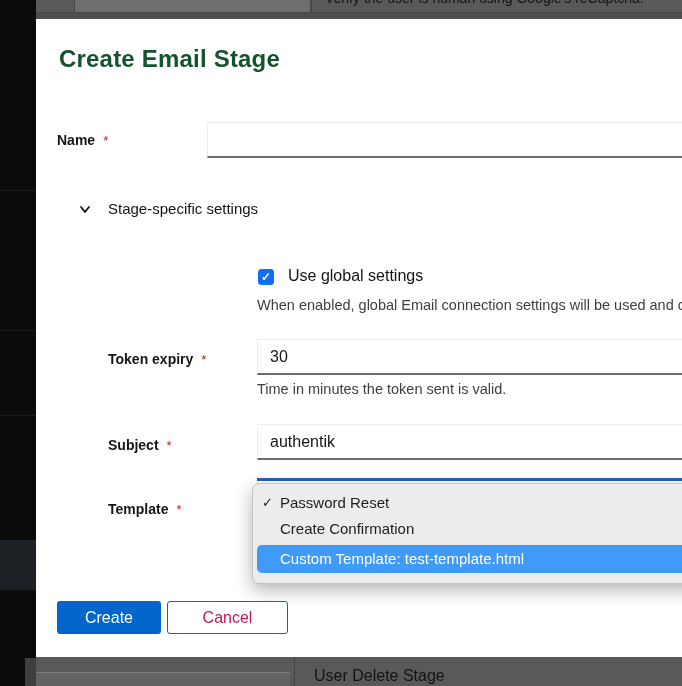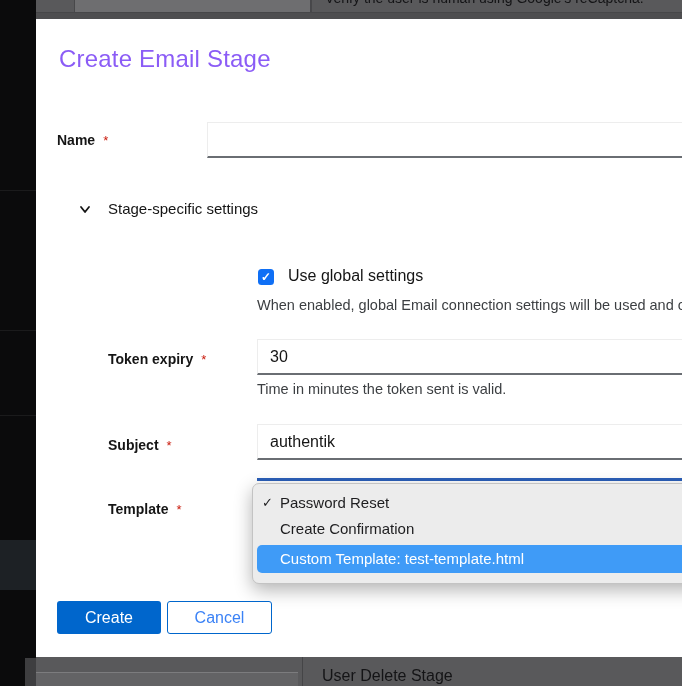--- a/index.html
+++ b/index.html
@@ -14,28 +14,28 @@
   .sidebar .divider{position:absolute;left:0;width:36px;height:1px;background:#1b1b1c;}
   .sidebar .active-block{position:absolute;left:0;top:540px;width:36px;height:50px;background:#1d2125;}
   .sidebar .bottom-notch{position:absolute;left:25px;top:658px;width:11px;height:28px;background:#3e3e40;}
   
   .backdrop-top{position:absolute;left:36px;top:0;width:646px;height:19px;background:#59595b;overflow:hidden;}
   .backdrop-top .cell{position:absolute;left:38px;top:-2px;width:236px;height:14px;background:#6e6e70;border:1px solid #48484a;}
   .backdrop-top .row-edge{position:absolute;left:0;top:12px;width:646px;height:7px;background:#4e4e50;border-top:1px solid #474749;}
   .backdrop-top .vline{position:absolute;left:274px;top:0;width:1px;height:19px;background:#47474a;}
   .backdrop-top .caption{position:absolute;left:289px;top:-10px;font-size:14px;color:#141416;white-space:nowrap;}
   
-  .backdrop-bottom{position:absolute;left:28px;top:657px;width:522px;height:29px;background:#59595b;overflow:hidden;}
+  .backdrop-bottom{position:absolute;left:20px;top:657px;width:522px;height:29px;background:#59595b;overflow:hidden;}
   .backdrop-bottom .vline{position:absolute;left:274px;top:0;width:1px;height:29px;background:#454547;}
   .backdrop-bottom .hline{position:absolute;left:4px;top:15px;width:266px;height:1px;background:#7c7c7e;}
   .backdrop-bottom .cell-lower{position:absolute;left:4px;top:16px;width:266px;height:13px;background:#636365;}
   .backdrop-bottom .row-label{position:absolute;left:294px;top:10px;font-size:16px;color:#141416;white-space:nowrap;}
   
   .modal{position:absolute;left:36px;top:19px;width:646px;height:638px;background:#ffffff;}
-  .modal-title{position:absolute;left:23px;top:26px;font-size:24px;font-weight:400;color:#8b5cf6;letter-spacing:.2px;}
+  .modal-title{position:absolute;left:23px;top:26px;font-size:24px;font-weight:700;color:#14532d;letter-spacing:.2px;}
   .flabel{position:absolute;font-size:14px;font-weight:700;color:#151515;white-space:nowrap;}
   .req{color:#c9190b;font-size:13px;margin-left:8px;font-weight:400;}
   .pf-input{
     position:absolute;height:36px;background:#fff;box-sizing:border-box;
     border:1px solid #ededed;border-bottom:2px solid #6a6e73;
     font-family:"Liberation Sans",sans-serif;font-size:16px;color:#151515;
     padding:0 0 0 12px;outline:none;
   }
   .helper{position:absolute;font-size:14.5px;color:#3c3f42;white-space:nowrap;}
   
@@ -56,21 +56,21 @@
   .menu-item{position:relative;height:26px;line-height:26px;font-size:15px;color:#1d1d1f;padding-left:27px;white-space:nowrap;}
   .menu-check{position:absolute;left:9px;top:0;font-size:13px;color:#1d1d1f;}
   .menu-item.highlight{
     margin:3px 4px 0 4px;height:28px;line-height:28px;padding-left:23px;
     background:#3f9bf7;border-radius:5px;color:#ffffff;
   }
   
   .btn{position:absolute;top:582px;height:33px;box-sizing:border-box;border-radius:3px;
     font-family:"Liberation Sans",sans-serif;font-size:16px;cursor:pointer;}
   .btn-primary{left:21px;width:104px;background:#0066cc;border:none;color:#fff;}
-  .btn-secondary{left:131px;width:105px;background:#fff;border:1px solid #0066cc;color:#3b82f6;}
+  .btn-secondary{left:131px;width:121px;background:#fff;border:1px solid #0066cc;color:#be185d;}
 </style>
 </head>
 <body>
 
 <div id="screen">
 
   <div class="backdrop-top">
     <div class="cell"></div>
     <div class="vline"></div>
     <span class="caption">Verify the user is human using Google's reCaptcha.</span>

